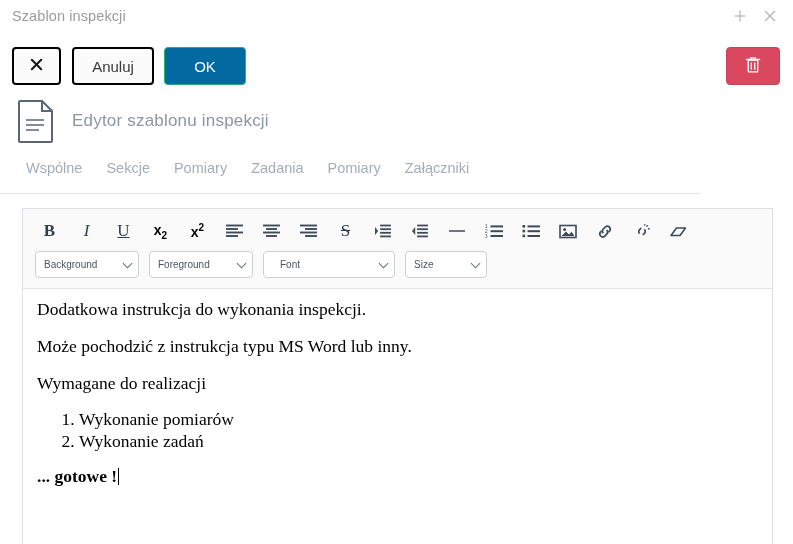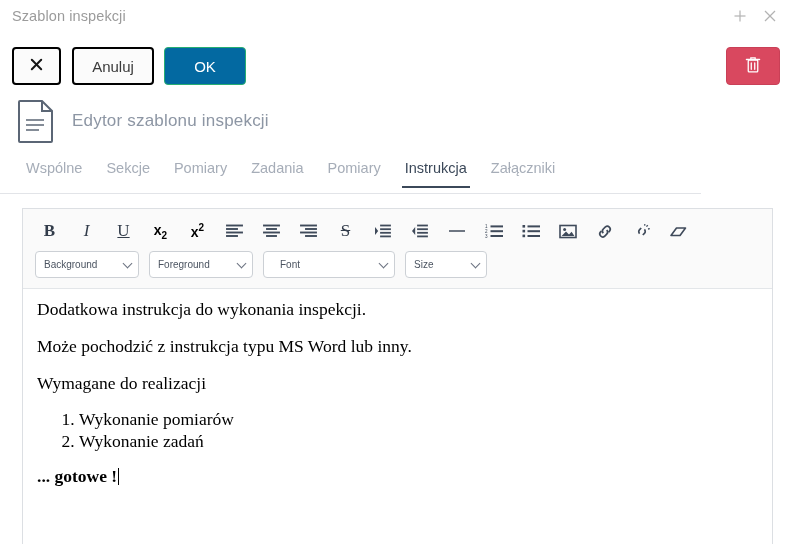--- a/index.html
+++ b/index.html
@@ -247,21 +247,20 @@
   </span>
   <div class="doc-title">Edytor szablonu inspekcji</div>
 </div>
 
 <div class="tabs">
   <div class="tab">Wspólne</div>
   <div class="tab">Sekcje</div>
   <div class="tab">Pomiary</div>
   <div class="tab">Zadania</div>
   <div class="tab">Pomiary</div>
-  <div class="tab active">Instrukcja</div>
   <div class="tab">Załączniki</div>
 </div>
 
 <div class="editor">
 
   <div class="editor-toolbar">
 
     <div class="tb-row1">
       <div class="tb-btn">
           <span class="tb-text b">B</span>

